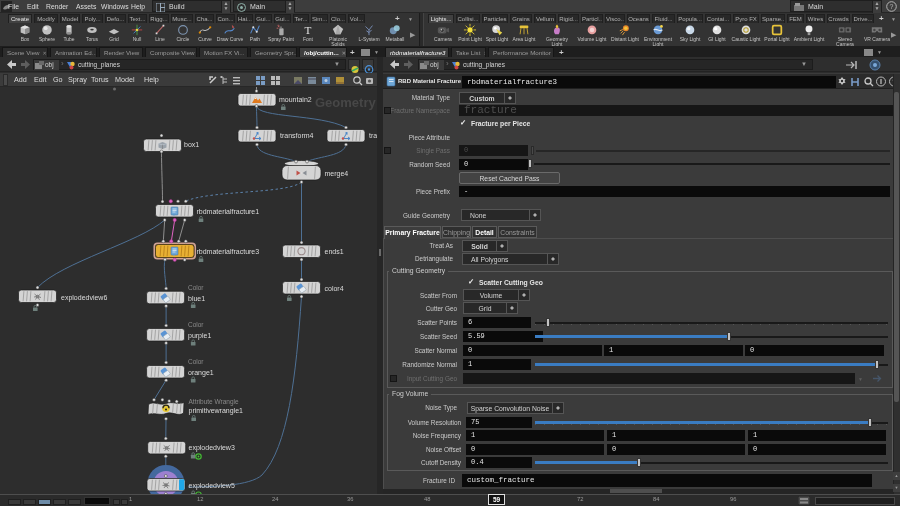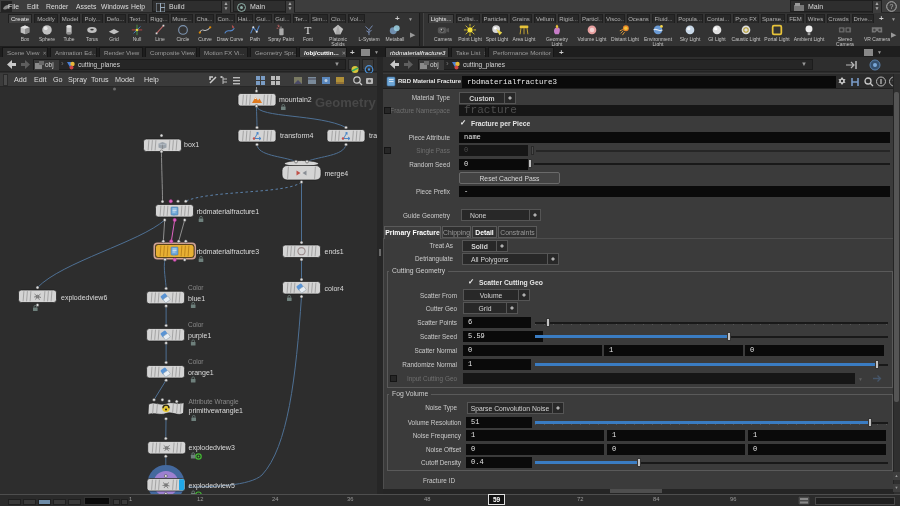--- a/index.html
+++ b/index.html
@@ -778,21 +778,20 @@
 </svg>
 <div class="plbl" style="left:383px;top:92px;width:67px">Material Type</div>
 <div class="dd" style="left:459px;top:92px;width:46px;font-weight:bold;line-height:12px">Custom</div>
 <div class="ddsp" style="left:505px;top:92px"></div>
 <div class="plbl dim" style="left:383px;top:105px;width:67px">Fracture Namespace</div>
 <div class="cb" style="left:384px;top:107px"></div>
 <div class="fld dim" style="left:459px;top:105px;width:468px;height:11px;font-size:11px;line-height:11px">fracture</div>
 <span class="ck" style="left:460px;top:118px">✓</span>
 <span class="cklbl" style="left:471px;top:120px">Fracture per Piece</span>
 <div class="plbl" style="left:383px;top:132px;width:67px">Piece Attribute</div>
-<div class="fld" style="left:459px;top:132px;width:431px;height:11px;font-size:7px;line-height:11px">name</div>
 <div class="plbl dim" style="left:383px;top:145px;width:67px">Single Pass</div>
 <div class="cb" style="left:384px;top:147px"></div>
 <div class="fld dim" style="left:459px;top:145px;width:69px;height:11px;font-size:7px;line-height:11px">0</div>
 <div class="abs" style="left:531px;top:146px;width:3px;height:9px;background:#4a4a4a;border:1px solid #2a2a2a"></div>
 <div class="track" style="left:536px;top:150px;width:354px;background:#262626"></div>
 <div class="plbl" style="left:383px;top:159px;width:67px">Random Seed</div>
 <div class="fld" style="left:459px;top:159px;width:69px;height:11px;font-size:7px;line-height:11px">0</div>
 <div class="track" style="left:534px;top:162.5px;width:356px"></div>
 <div class="handle" style="left:528px;top:159px"></div>
 <div class="abs" style="left:459px;top:172px;width:101px;height:12px;background:#434343;border:1px solid #6a6a6a;border-radius:2px;color:#d8d8d8;font-size:6.8px;line-height:11px;text-align:center">Reset Cached Pass</div>
@@ -847,39 +846,40 @@
 <span class="t" style="left:858px;top:376px;color:#5e5e5e;font-size:5px">▼</span>
 <svg class="abs" style="left:872px;top:374px" width="12" height="9">
       <path d="M1,4.5 L8,4.5 M5.5,1.5 L8.5,4.5 L5.5,7.5" stroke="#46566a" stroke-width="1.3" fill="none"></path>
     </svg>
 <div class="gbox" style="left:387px;top:394px;width:506px;height:77px"></div>
 <div class="gtitle" style="left:389px;top:390px">Fog Volume</div>
 <div class="plbl" style="left:383px;top:402px;width:74px">Noise Type</div>
 <div class="dd" style="left:467px;top:402px;width:86px;line-height:12px">Sparse Convolution Noise</div>
 <div class="ddsp" style="left:553px;top:402px"></div>
 <div class="plbl" style="left:383px;top:417px;width:78px">Volume Resolution</div>
-<div class="fld" style="left:466px;top:417px;width:66px;height:11px;font-size:7px;line-height:11px">51</div>
+<div class="fld" style="left:466px;top:417px;width:66px;height:11px;font-size:7px;line-height:11px">75</div>
 <div class="track" style="left:535px;top:421.5px;width:353px"></div>
 <div class="abs" style="left:535px;top:424px;width:353px;height:1px;background:repeating-linear-gradient(90deg,#555 0,#555 1px,transparent 1px,transparent 9px)"></div>
 <div class="bluefill" style="left:535px;top:421px;width:333px"></div>
 <div class="handle" style="left:868px;top:418px"></div>
 <div class="plbl" style="left:383px;top:430px;width:78px">Noise Frequency</div>
 <div class="fld" style="left:466px;top:430px;width:138px;height:11px;font-size:7px;line-height:11px">1</div>
 <div class="fld" style="left:607px;top:430px;width:138px;height:11px;font-size:7px;line-height:11px">1</div>
 <div class="fld" style="left:748px;top:430px;width:138px;height:11px;font-size:7px;line-height:11px">1</div>
 <div class="plbl" style="left:383px;top:444px;width:78px">Noise Offset</div>
 <div class="fld" style="left:466px;top:444px;width:138px;height:11px;font-size:7px;line-height:11px">0</div>
 <div class="fld" style="left:607px;top:444px;width:138px;height:11px;font-size:7px;line-height:11px">0</div>
 <div class="fld" style="left:748px;top:444px;width:138px;height:11px;font-size:7px;line-height:11px">0</div>
 <div class="plbl" style="left:383px;top:457px;width:78px">Cutoff Density</div>
 <div class="fld" style="left:466px;top:457px;width:66px;height:11px;font-size:7px;line-height:11px">0.4</div>
 <div class="track" style="left:535px;top:461.5px;width:353px"></div>
 <div class="bluefill" style="left:535px;top:461px;width:102px"></div>
 <div class="handle" style="left:637px;top:458px"></div>
 <div class="plbl" style="left:383px;top:475px;width:72px">Fracture ID</div>
+<div class="fld" style="left:462px;top:474px;width:410px;height:13px;font-size:7.5px;line-height:13px">custom_fracture</div>
 <div class="abs" style="left:893px;top:74px;width:7px;height:420px;background:#2f2f2f;border-left:1px solid #242424"></div>
 <div class="abs" style="left:894px;top:92px;width:5px;height:310px;background:#555;border-radius:2px"></div>
 <div class="abs" style="left:893px;top:472px;width:7px;height:8px;background:#3e3e3e;color:#999;font-size:4px;line-height:8px;text-align:center">▲</div>
 <div class="abs" style="left:893px;top:484px;width:7px;height:8px;background:#3e3e3e;color:#999;font-size:4px;line-height:8px;text-align:center">▼</div>
 <div class="abs" style="left:383px;top:489px;width:510px;height:5px;background:#252525"></div>
 <div class="abs" style="left:610px;top:489px;width:52px;height:4px;background:#4e4e4e"></div>
 <div class="abs" id="playbar"></div>
 <div class="pbtn" style="left:8px;width:13px;background:#3a3a3a"></div>
 <div class="pbtn" style="left:23px;width:13px;background:#3a3a3a"></div>
 <div class="pbtn" style="left:38px;width:13px;background:#6e8ca8"></div>

